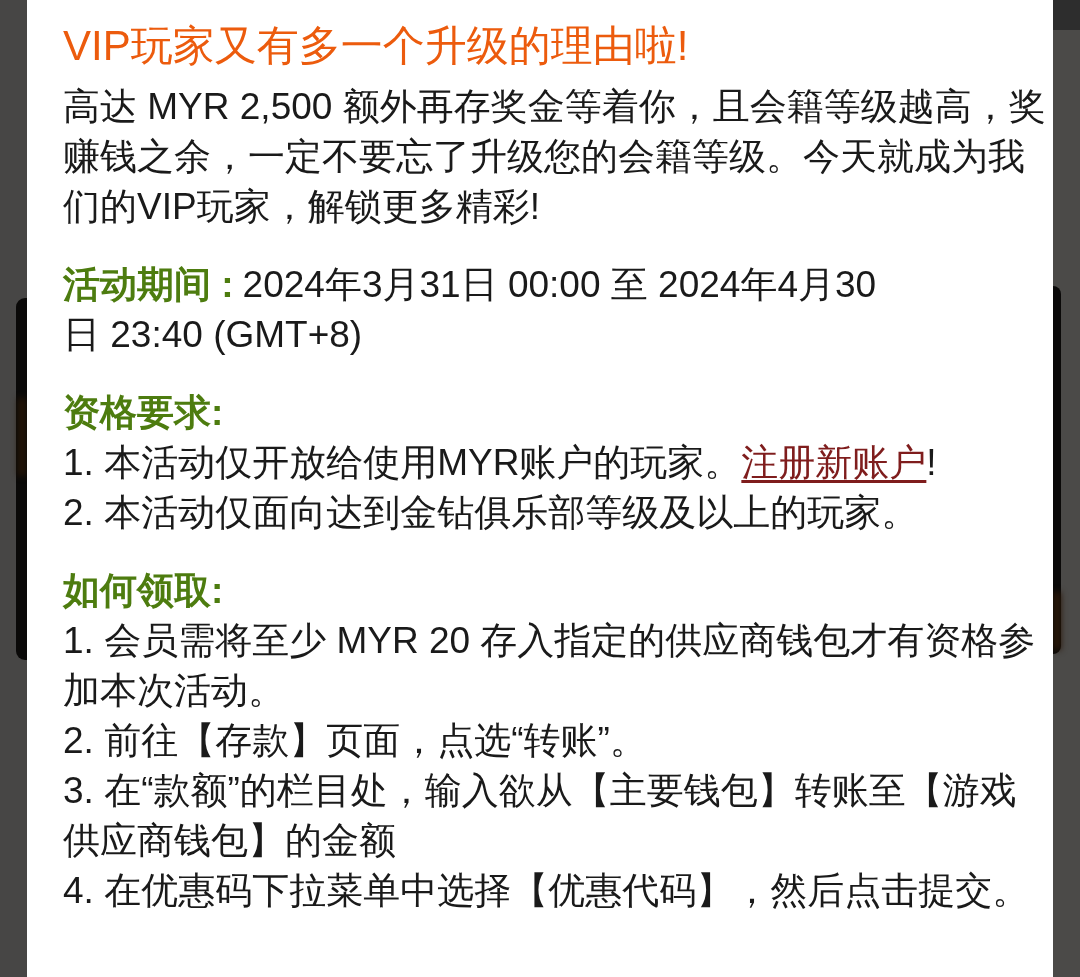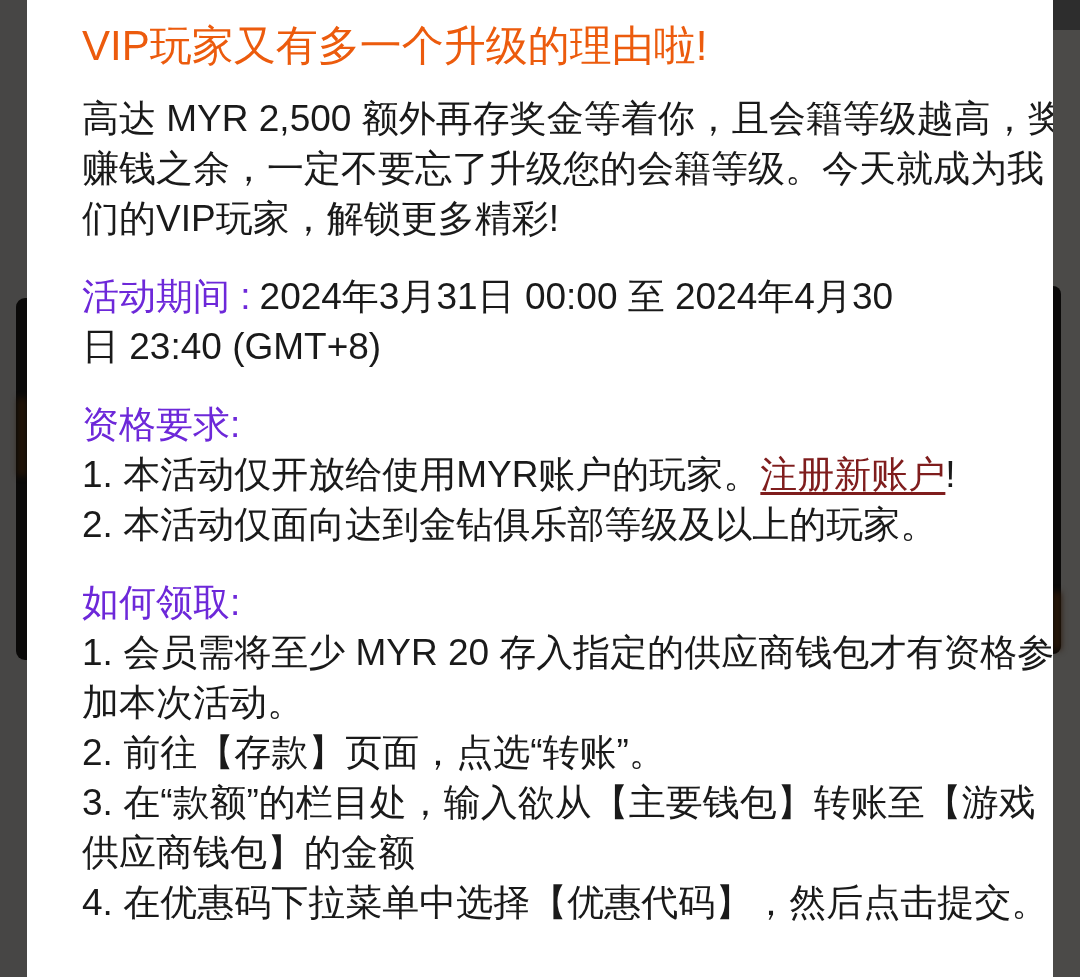--- a/index.html
+++ b/index.html
@@ -25,34 +25,34 @@
     background:#0A0908;border-radius:0 9px 9px 0;
   }
   .bg-edge-right .tint{
     position:absolute;left:0;top:306px;width:8px;height:58px;
     background:#2A1708;filter:blur(3px);
   }
   
   .card{
     position:absolute;left:27px;top:0;width:1026px;height:977px;
     background:#FFFFFF;box-sizing:border-box;
-    padding:18px 34px 0 55px;overflow:hidden;
+    padding:18px 34px 0 36px;overflow:hidden;
     color:#1A1A1A;
   }
   h1.promo-title{
     margin:0;font-size:42px;line-height:56px;font-weight:400;
     color:#EC5B0D;white-space:nowrap;
   }
   .t-line{
     font-size:37px;line-height:50px;white-space:nowrap;
     color:#1A1A1A;
   }
-  .intro{margin-top:20px;}
+  .intro{margin-top:8px;}
   .block{margin-top:28px;}
-  .hl{color:#6d28d9;font-weight:400;}
+  .hl{color:#4d7c0f;font-weight:700;}
   .period-value{margin-left:9px;margin-top:28px;}
   a.reg-link{
     color:#7f1d1d;text-decoration:underline;
     text-decoration-thickness:3px;text-underline-offset:5px;
     cursor:pointer;
   }
 </style>
 </head>
 <body>
 

